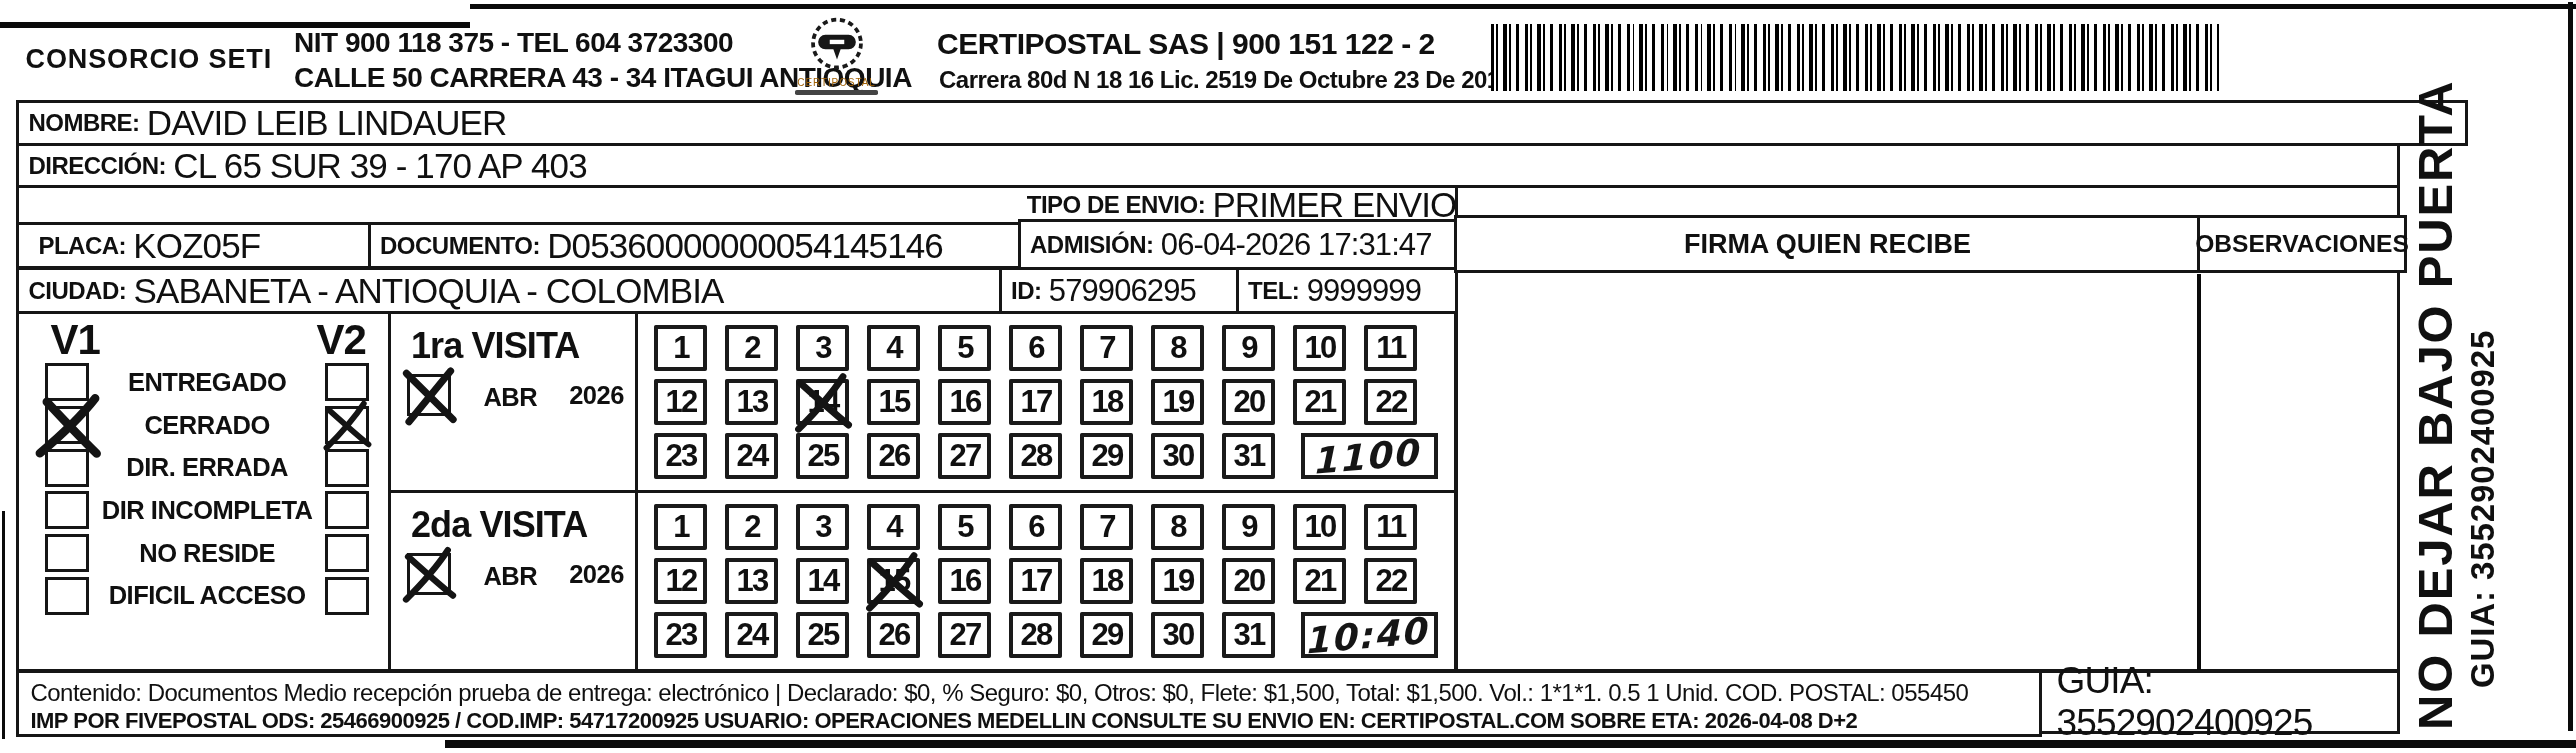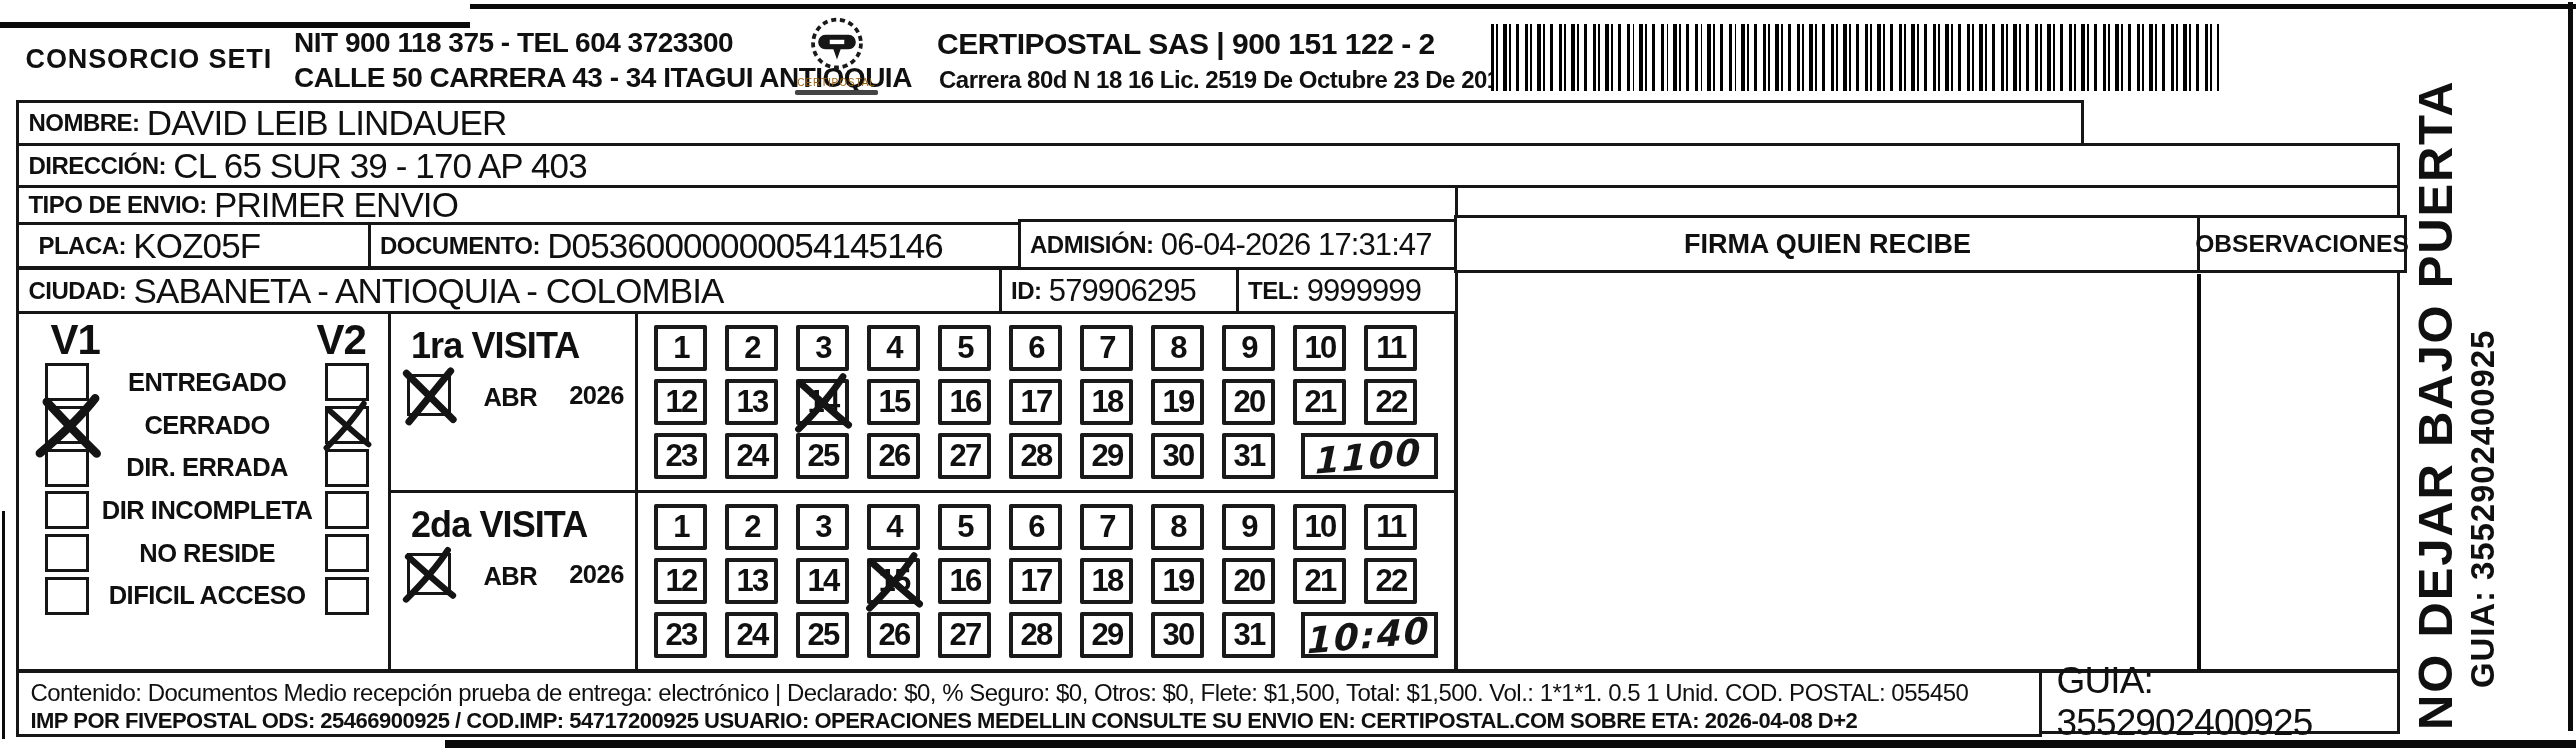--- a/index.html
+++ b/index.html
@@ -91,29 +91,29 @@
       <rect x="15" y="16.4" width="10" height="3" fill="#fff"></rect>
     </svg>
     <div class="logo-caption">CERTIPOSTAL</div>
     <div class="logo-sub"></div>
   </div>
 
   <div class="abs company" style="left:937px;top:27px;">CERTIPOSTAL SAS | 900 151 122 - 2</div>
   <div class="abs license" style="left:939px;top:66px;">Carrera 80d N 18 16  Lic. 2519 De Octubre 23 De 2015</div>
   <div class="barcode" style="left:1491px;top:24px;width:728px;height:67px;"></div>
 
-  <div class="cell" style="left:16.4px;top:100px;width:2068px;height:46px;">
+  <div class="cell" style="left:16.4px;top:100px;width:2452px;height:46px;">
     <span class="lbl">NOMBRE:</span>
     <span class="val">DAVID LEIB LINDAUER</span>
   </div>
   <div class="cell" style="left:16.4px;top:143px;width:2384px;height:45px;">
     <span class="lbl">DIRECCIÓN:</span>
     <span class="val">CL 65 SUR 39 - 170 AP 403</span>
   </div>
-  <div class="cell" style="left:16.4px;top:185px;width:1443px;height:40px;">
+  <div class="cell" style="left:16.4px;top:185px;width:1443px;height:40px;justify-content:flex-end;">
     <span class="lbl">TIPO DE ENVIO:</span>
     <span class="val">PRIMER ENVIO</span>
   </div>
 
   <div class="cell" style="left:16.4px;top:222px;width:356px;height:47px;padding-left:10px;">
     <span class="lbl">PLACA:</span>
     <span class="val">KOZ05F</span>
   </div>
   <div class="cell" style="left:368px;top:222px;width:653px;height:47px;">
     <span class="lbl">DOCUMENTO:</span>

